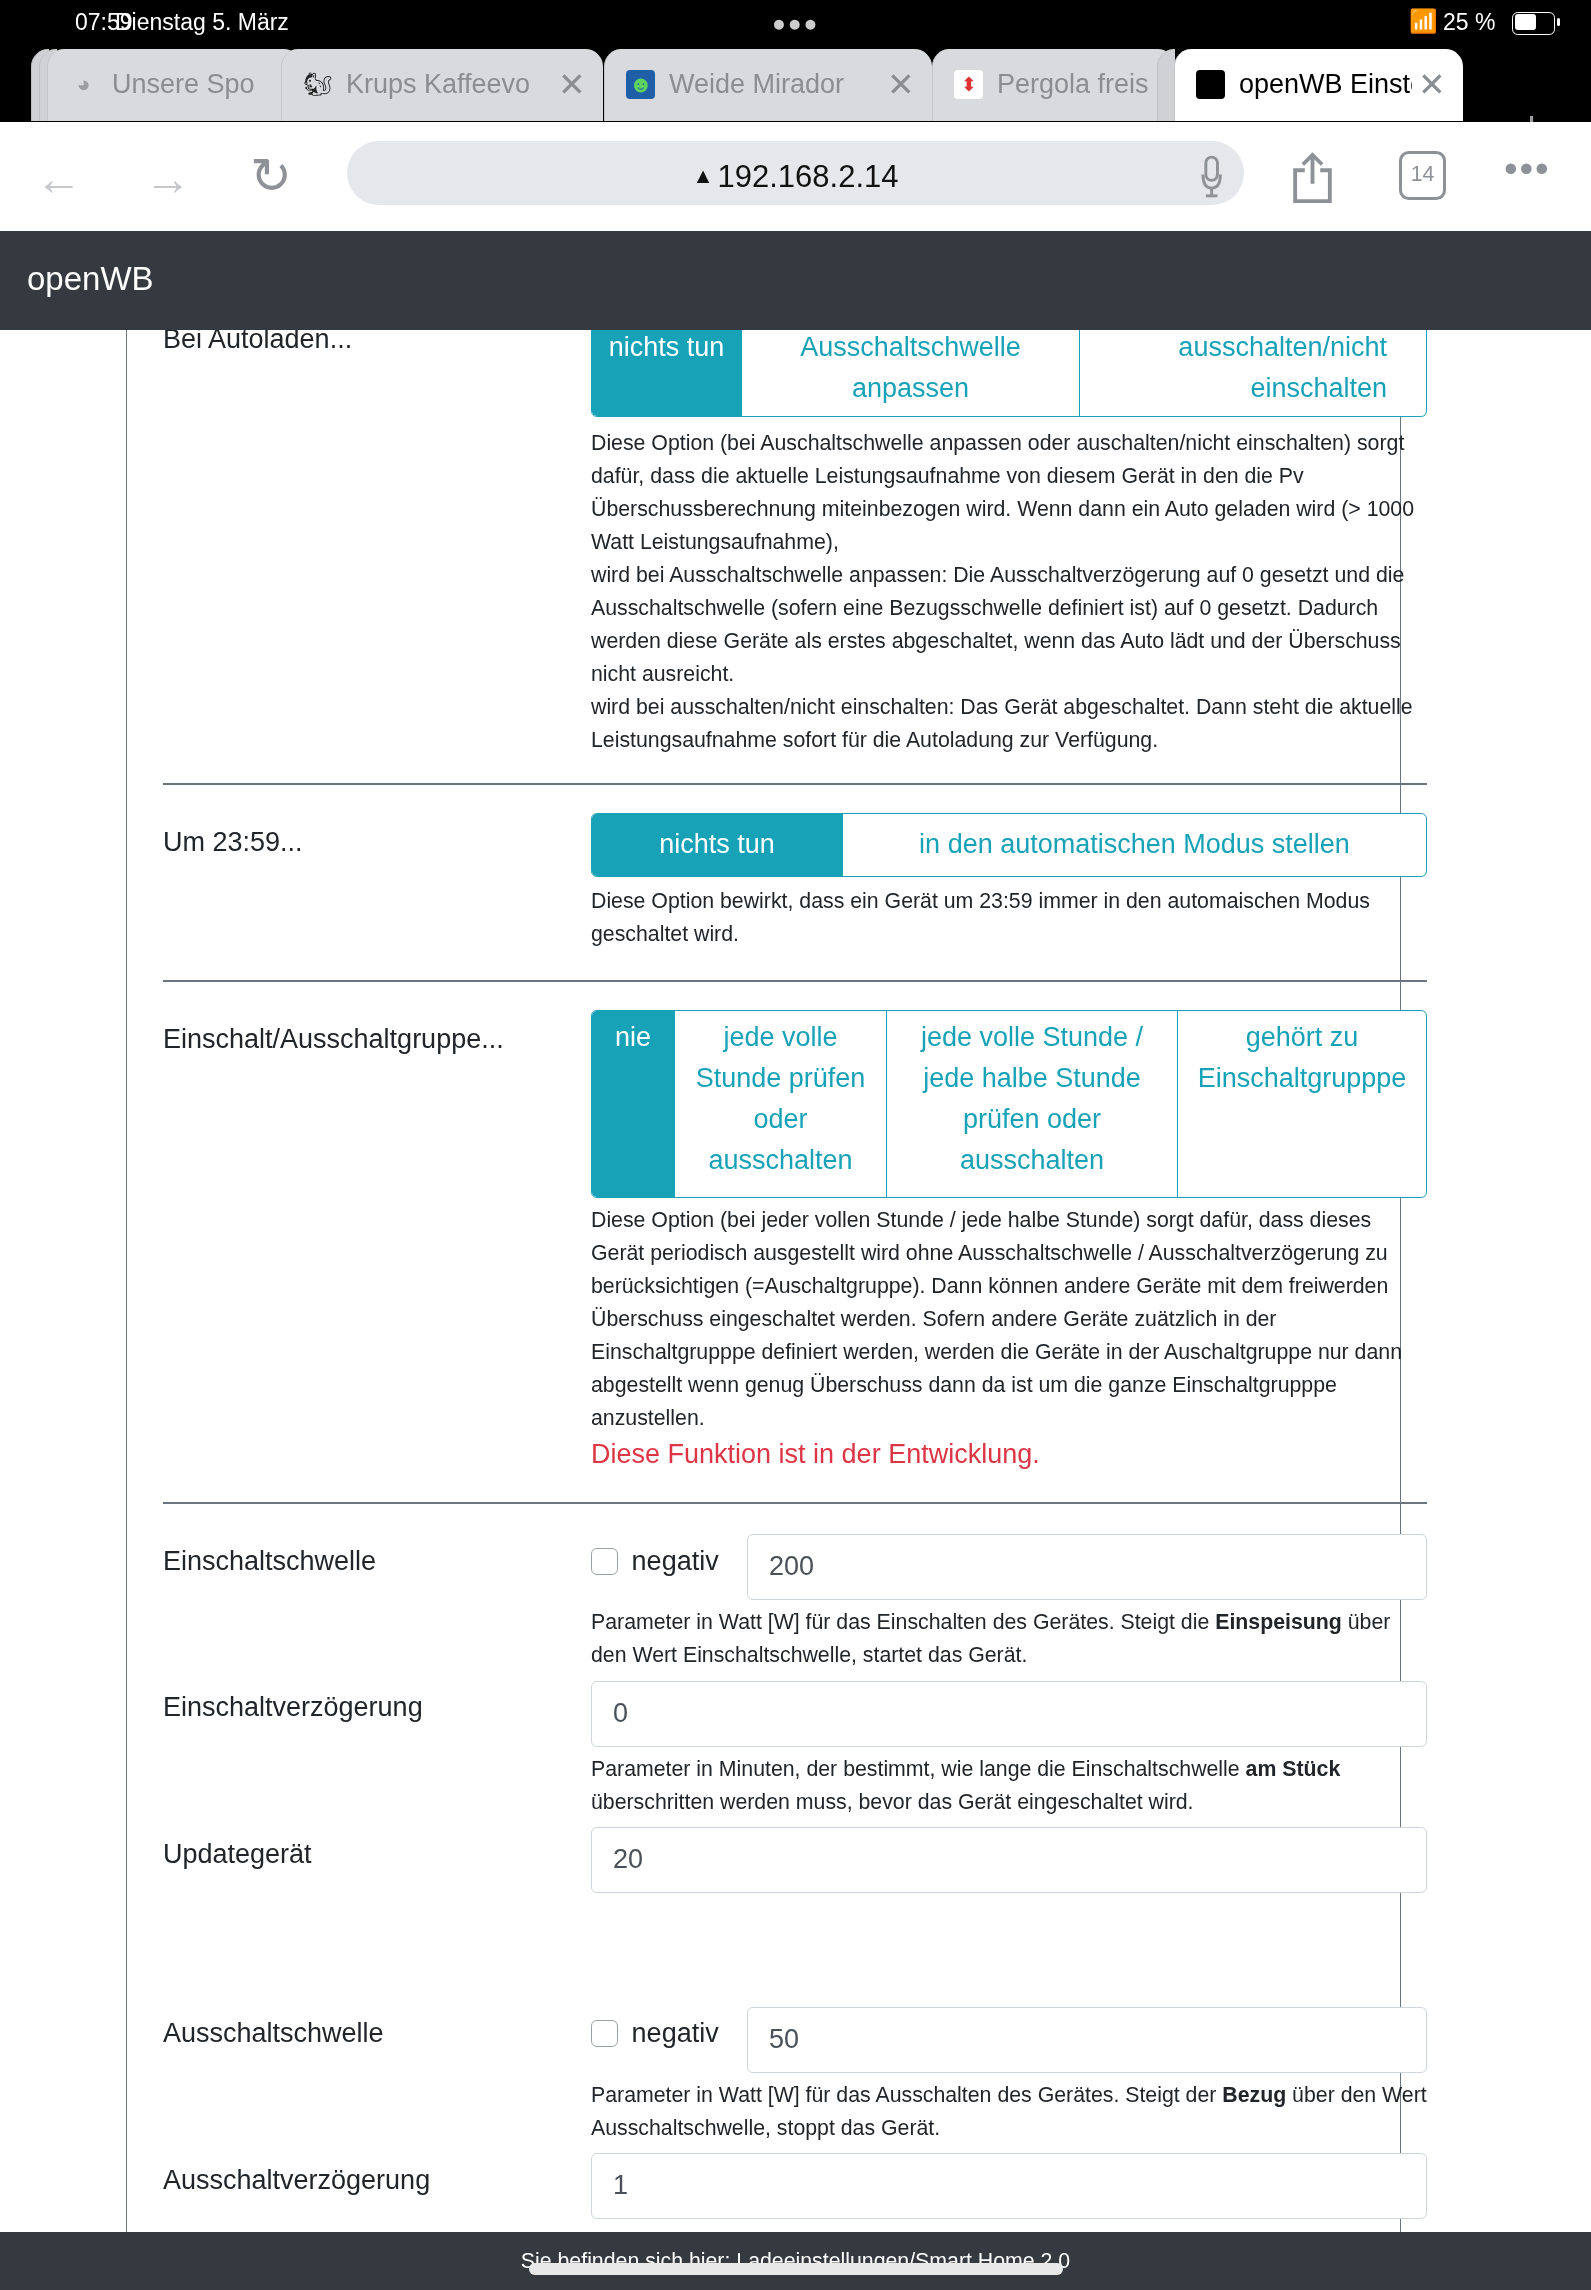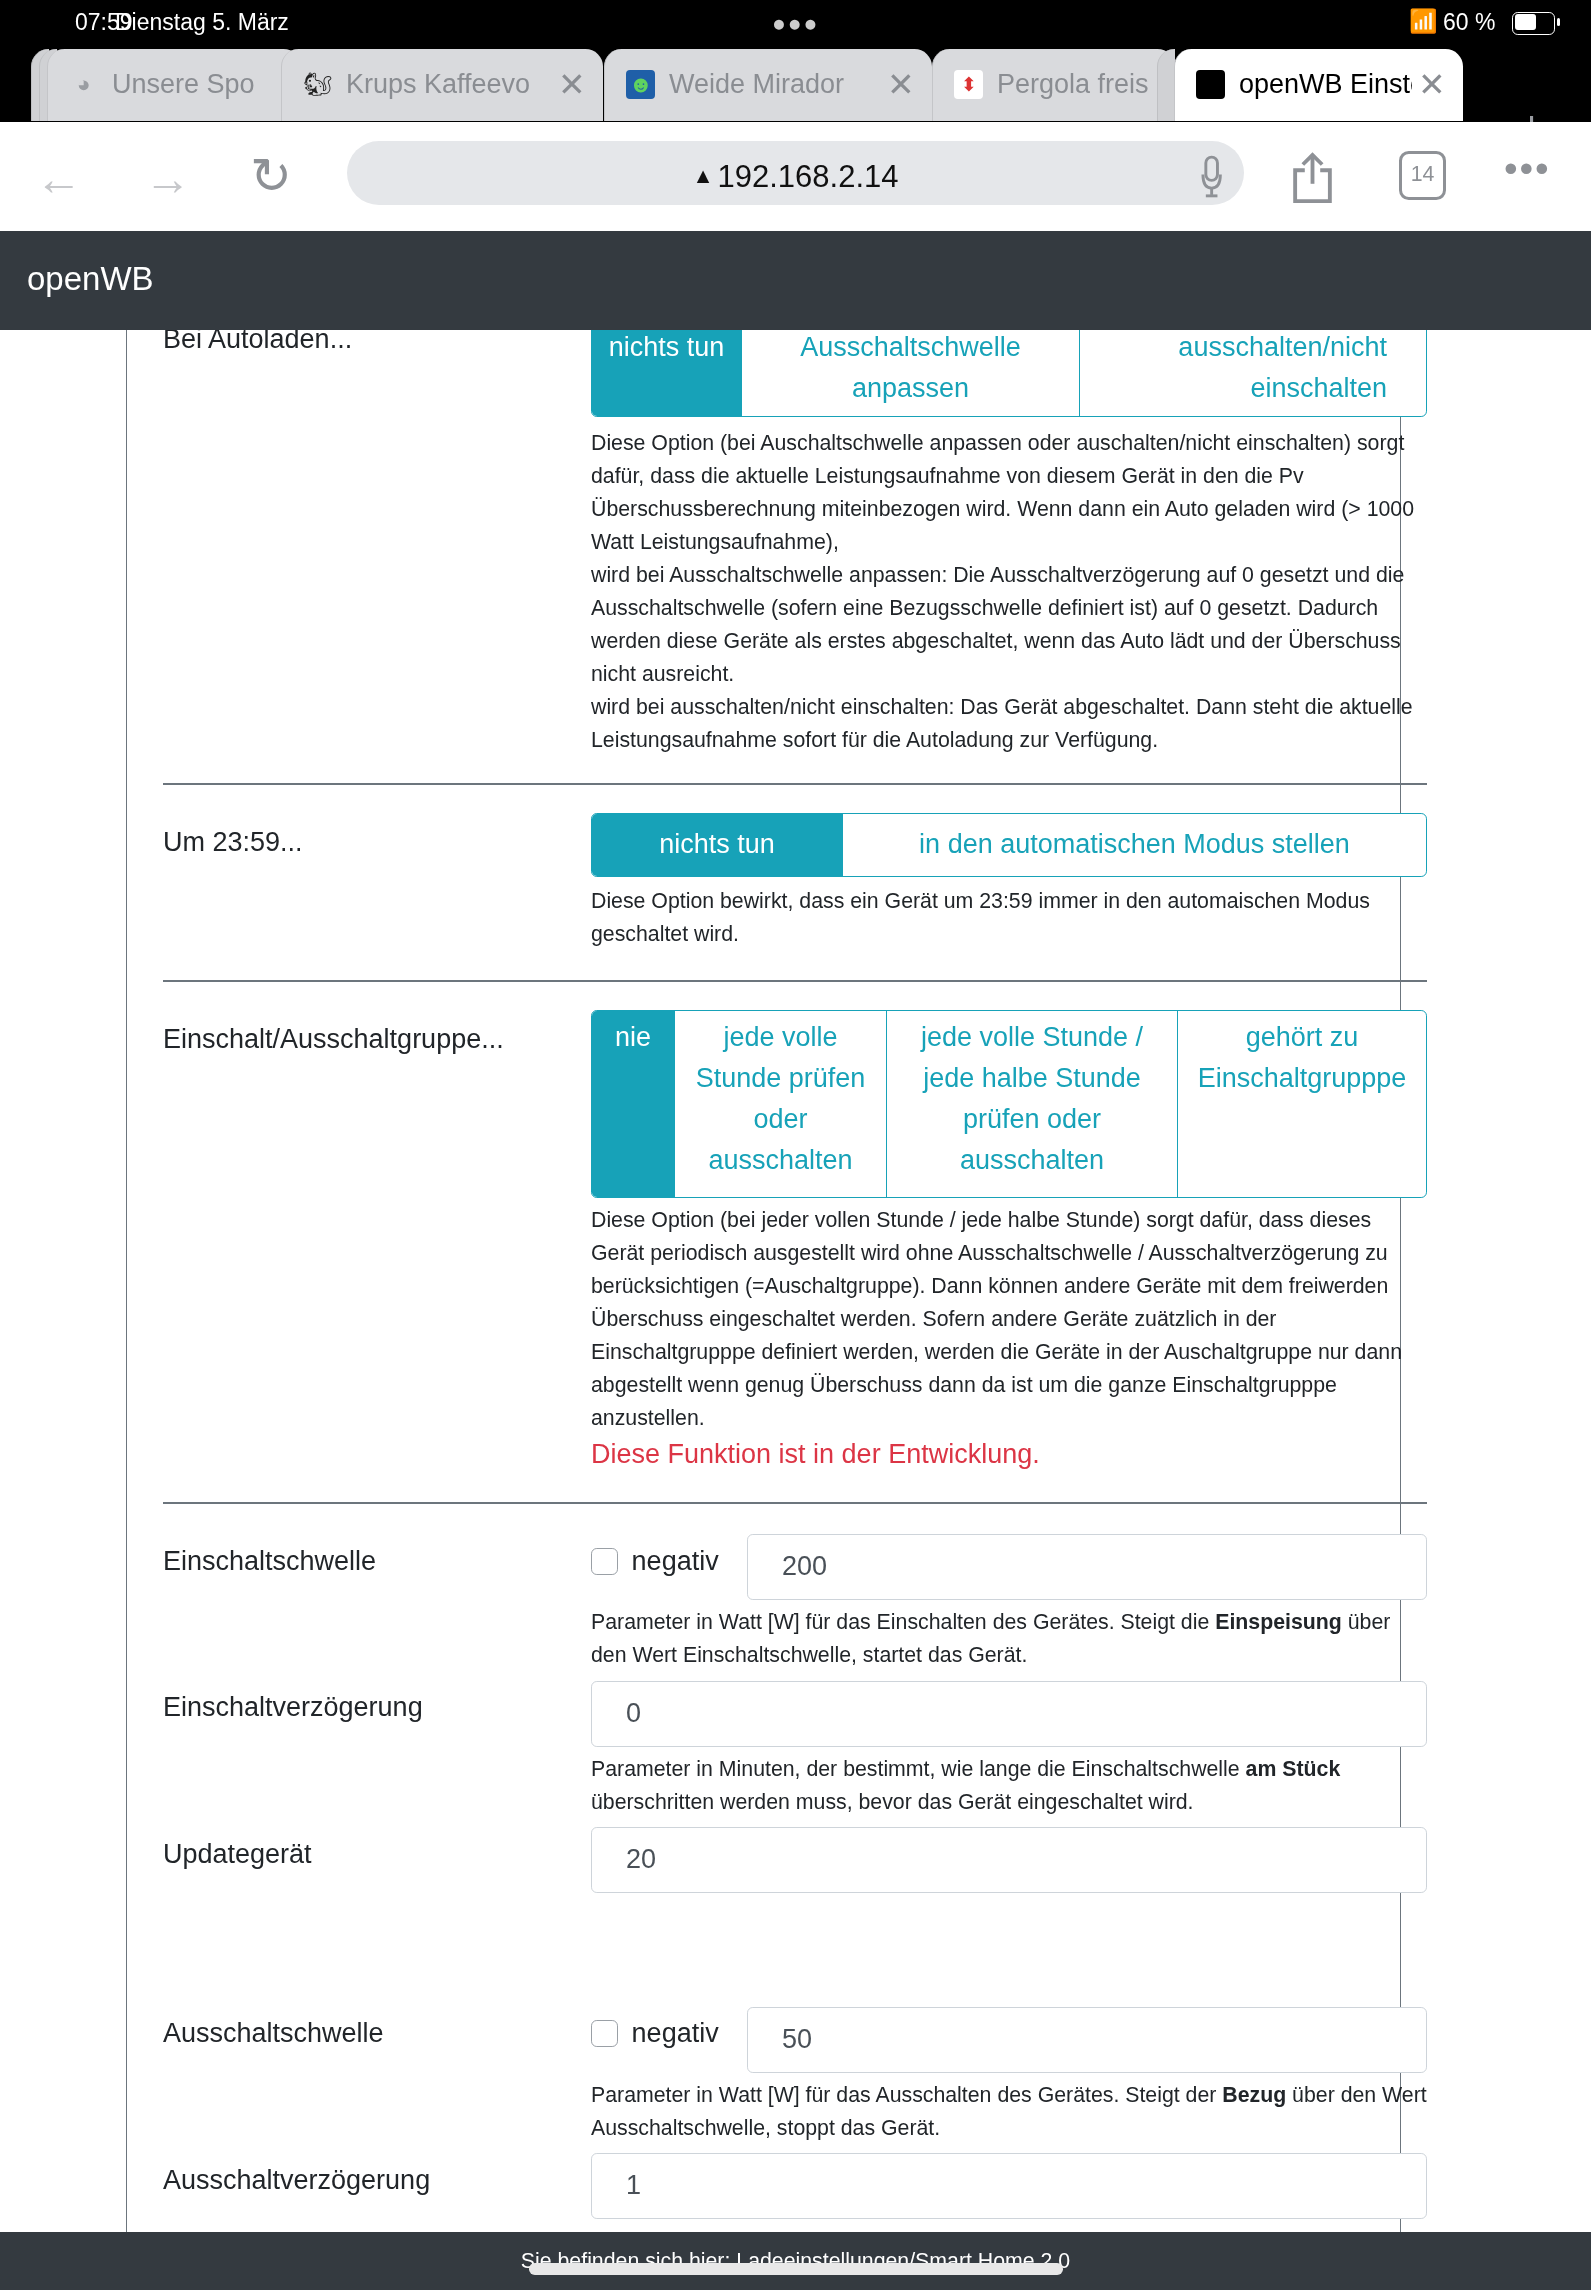--- a/index.html
+++ b/index.html
@@ -53,35 +53,35 @@
   .help .danger { color: #dc3545; font-size: 27px; line-height: 39px; }
   .divider { position: absolute; left: 163px; width: 1264px; height: 1.9px; background: #6c757d; }
 
   .btngroup { position: absolute; left: 591px; display: flex; border: 1.9px solid #17a2b8; border-radius: 5.8px; overflow: hidden; background: #fff; }
   .btngroup .opt { display: flex; align-items: flex-start; justify-content: center; text-align: center; color: #17a2b8; font-size: 27px; line-height: 41px; border-left: 1.9px solid #17a2b8; padding: 5.8px 9.7px; cursor: pointer; }
   .btngroup .opt:first-child { border-left: none; }
   .btngroup .opt.active { background: #17a2b8; color: #fff; }
 
   .checkwrap { position: absolute; left: 591px; display: flex; align-items: center; font-size: 27px; color: #212529; }
   .checkbox { width: 27px; height: 27px; border: 1.9px solid #9aa0a6; border-radius: 5.8px; background: #fff; margin-right: 13.6px; }
-  .input { position: absolute; height: 66px; border: 1.9px solid #ced4da; border-radius: 5.8px; background: #fff; font-size: 27px; color: #495057; padding: 0 34px; line-height: 62px; }
+  .input { position: absolute; height: 66px; border: 1.9px solid #ced4da; border-radius: 5.8px; background: #fff; font-size: 27px; color: #495057; padding: 0 21px; line-height: 62px; }
 
   
   .footer { position: absolute; left: 0; top: 2232px; width: 1591px; height: 58px; background: #343a40; color: #fff; font-size: 21.3px; text-align: center; line-height: 58px; }
   .home-indicator { position: absolute; left: 529px; top: 2263px; width: 534px; height: 11.6px; border-radius: 5.8px; background: #e8e8e8; }
 </style>
 </head>
 <body>
 
 <div class="statusbar">
   <span class="time">07:59</span>
   <span class="date">Dienstag 5. März</span>
   <span class="dots">●●●</span>
   <span class="wifi">📶</span>
-  <span class="batt-txt">60 %</span>
+  <span class="batt-txt">25 %</span>
   <span class="batt"></span>
 </div>
 
 <div class="tabstrip">
   <div class="tab-stack" style="left:31px;"></div>
   <div class="tab-stack" style="left:39px;"></div>
   <div class="tab" style="left:47px; width:254px;">
     <span class="fav" style="color:#9a9da2;">◕</span>
     <span class="tab-label">Unsere Spo</span>
   </div>

